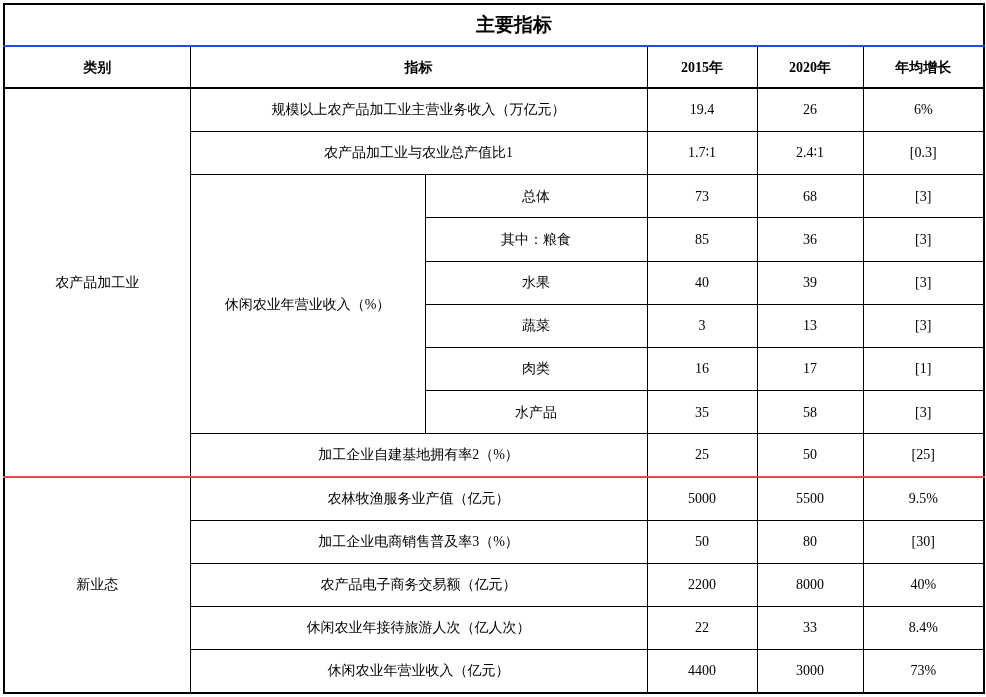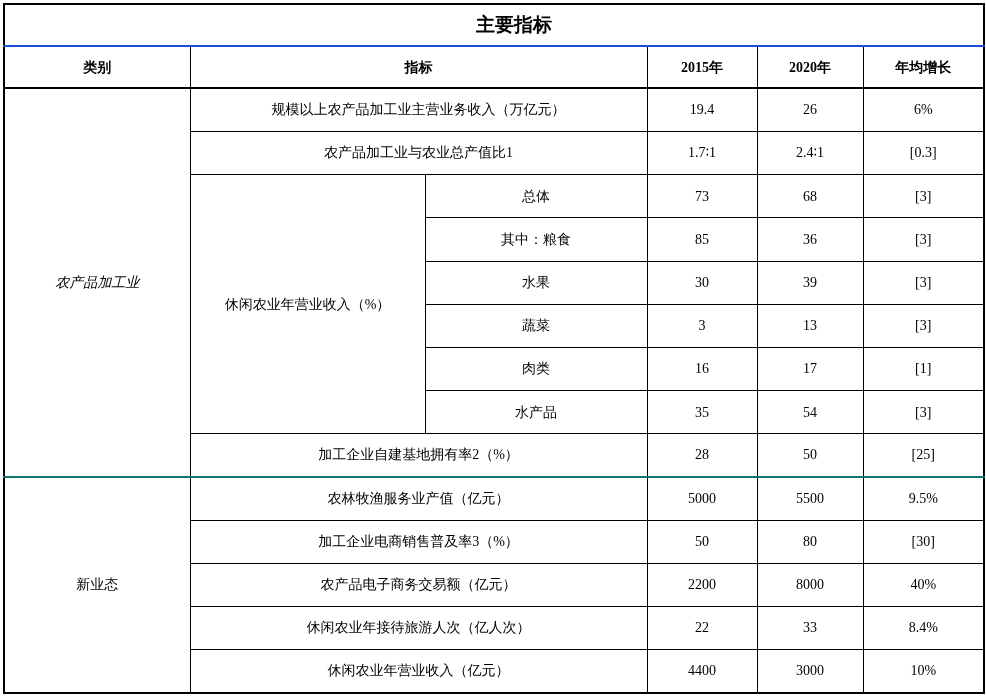--- a/index.html
+++ b/index.html
@@ -38,26 +38,25 @@
     font-size: 19px;
     border-bottom: 2px solid #1d4ed8;
     padding-left: 44px;
   }
   tr.header-row td {
     font-weight: bold;
     font-size: 14px;
     border-bottom: 2px solid #000000;
   }
   tr.section-start td {
-    border-top: 2px solid #0f766e;
+    border-top: 2px solid #ef4444;
   }
   td.cat-left {
     text-align: left;
     padding-left: 8px;
-    font-style: italic;
   }
   tr.title-row { height: 42px; }
   tr.header-row { height: 42px; }
   tr.body-row { height: 43px; }
 </style>
 </head>
 <body>
 
 <div class="table-wrap">
   <table class="indicators">
@@ -104,45 +103,45 @@
       <td>[3]</td>
     </tr>
     <tr class="body-row">
       <td>其中：粮食</td>
       <td>85</td>
       <td>36</td>
       <td>[3]</td>
     </tr>
     <tr class="body-row">
       <td>水果</td>
-      <td>30</td>
+      <td>40</td>
       <td>39</td>
       <td>[3]</td>
     </tr>
     <tr class="body-row">
       <td>蔬菜</td>
       <td>3</td>
       <td>13</td>
       <td>[3]</td>
     </tr>
     <tr class="body-row">
       <td>肉类</td>
       <td>16</td>
       <td>17</td>
       <td>[1]</td>
     </tr>
     <tr class="body-row">
       <td>水产品</td>
       <td>35</td>
-      <td>54</td>
+      <td>58</td>
       <td>[3]</td>
     </tr>
     <tr class="body-row">
       <td colspan="2">加工企业自建基地拥有率2（%）</td>
-      <td>28</td>
+      <td>25</td>
       <td>50</td>
       <td>[25]</td>
     </tr>
 
     <tr class="body-row section-start">
       <td rowspan="5">新业态</td>
       <td colspan="2">农林牧渔服务业产值（亿元）</td>
       <td>5000</td>
       <td>5500</td>
       <td>9.5%</td>
@@ -162,17 +161,17 @@
     <tr class="body-row">
       <td colspan="2">休闲农业年接待旅游人次（亿人次）</td>
       <td>22</td>
       <td>33</td>
       <td>8.4%</td>
     </tr>
     <tr class="body-row">
       <td colspan="2">休闲农业年营业收入（亿元）</td>
       <td>4400</td>
       <td>3000</td>
-      <td>10%</td>
+      <td>73%</td>
     </tr>
   </tbody>
     </table>
 </div>
 
 </body></html>

